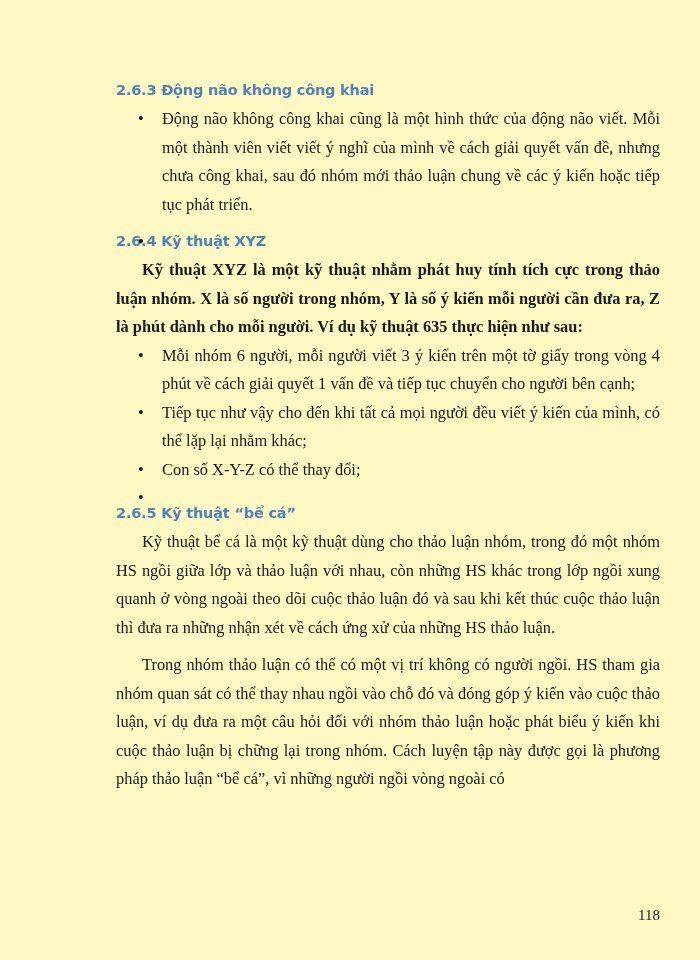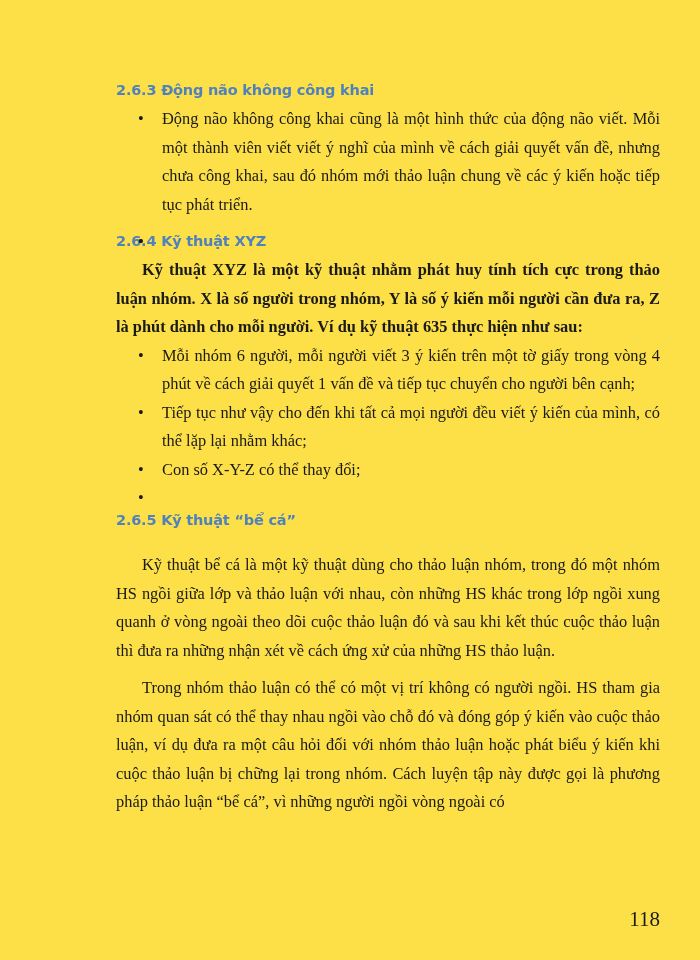--- a/index.html
+++ b/index.html
@@ -1,32 +1,32 @@
 <!DOCTYPE html>
 <html><head>
 <meta charset="utf-8">
 <style>
   html, body { margin: 0; padding: 0; background: #ffffff; }
   body { width: 700px; height: 960px; position: relative; overflow: hidden; }
-  .page { position: absolute; left: 0; top: 0; width: 700px; height: 960px; background: #fde047; }
+  .page { position: absolute; left: 0; top: 0; width: 700px; height: 960px; background: #fef9c3; }
   .content { position: absolute; left: 116px; top: 78px; width: 544px; }
   .h {
     font-family: "DejaVu Sans", sans-serif; font-weight: bold; color: #4f81bd;
     font-size: 14.5px; margin: 0; line-height: 24px; letter-spacing: -0.2px;
   }
   .body {
     font-family: "Liberation Serif", serif; font-size: 16.4px; color: #1a1a1a;
     line-height: 28.5px; text-align: justify; margin: 0;
   }
   .para { text-indent: 26px; }
   ul.bl { list-style: none; margin: 0; padding: 0; }
   ul.bl li { position: relative; padding-left: 46px; }
   ul.bl li .dot { position: absolute; left: 22px; top: 0; }
   .gap-s { margin-top: 9px; }
-  .page-num { position: absolute; right: 40px; top: 907px; font-family: "Liberation Serif", serif; font-size: 21px; color: #1a1a1a; }
+  .page-num { position: absolute; right: 40px; top: 907px; font-family: "Liberation Serif", serif; font-size: 15px; color: #1a1a1a; }
 </style>
 </head>
 <body>
 
 <div class="page">
   <div class="content">
 
     <h2 class="h">2.6.3 Động não không công khai</h2>
     <ul class="bl body" style="margin-top:3px;">
       <li><span class="dot">•</span><span>Động não không công khai cũng là một hình thức của động não viết. Mỗi một thành viên viết viết ý nghĩ của mình về cách giải quyết vấn đề, nhưng chưa công khai, sau đó nhóm mới thảo luận chung về các ý kiến hoặc tiếp tục phát triển.</span></li>
@@ -36,19 +36,19 @@
 
     <h2 class="h" style="margin-top:10px;">2.6.4 Kỹ thuật XYZ</h2>
     <p class="body para" style="margin-top:3px;font-weight:bold;">Kỹ thuật XYZ là một kỹ thuật nhằm phát huy tính tích cực trong thảo luận nhóm. X là số người trong nhóm, Y là số ý kiến mỗi người cần đưa ra, Z là phút dành cho mỗi người. Ví dụ kỹ thuật 635 thực hiện như sau:</p>
     <ul class="bl body">
       <li><span class="dot">•</span><span>Mỗi nhóm 6 người, mỗi người viết 3 ý kiến trên một tờ giấy trong vòng 4 phút về cách giải quyết 1 vấn đề và tiếp tục chuyển cho người bên cạnh;</span></li>
       <li><span class="dot">•</span><span>Tiếp tục như vậy cho đến khi tất cả mọi người đều viết ý kiến của mình, có thể lặp lại nhằm khác;</span></li>
       <li><span class="dot">•</span><span>Con số X-Y-Z có thể thay đổi;</span></li>
       <li><span class="dot">•</span></li>
     </ul>
 
-    <h2 class="h" style="margin-top:24px;">2.6.5 Kỹ thuật “bể cá”</h2>
-    <p class="body para" style="margin-top:19px;">Kỹ thuật bể cá là một kỹ thuật dùng cho thảo luận nhóm, trong đó một nhóm HS ngồi giữa lớp và thảo luận với nhau, còn những HS khác trong lớp ngồi xung quanh ở vòng ngoài theo dõi cuộc thảo luận đó và sau khi kết thúc cuộc thảo luận thì đưa ra những nhận xét về cách ứng xử của những HS thảo luận.</p>
+    <h2 class="h" style="margin-top:17px;">2.6.5 Kỹ thuật “bể cá”</h2>
+    <p class="body para" style="margin-top:3px;">Kỹ thuật bể cá là một kỹ thuật dùng cho thảo luận nhóm, trong đó một nhóm HS ngồi giữa lớp và thảo luận với nhau, còn những HS khác trong lớp ngồi xung quanh ở vòng ngoài theo dõi cuộc thảo luận đó và sau khi kết thúc cuộc thảo luận thì đưa ra những nhận xét về cách ứng xử của những HS thảo luận.</p>
     <p class="body para" style="margin-top:9px;">Trong nhóm thảo luận có thể có một vị trí không có người ngồi. HS tham gia nhóm quan sát có thể thay nhau ngồi vào chỗ đó và đóng góp ý kiến vào cuộc thảo luận, ví dụ  đưa ra một câu hỏi đối với nhóm thảo luận hoặc phát biểu ý kiến khi cuộc thảo luận bị chững lại trong nhóm. Cách luyện tập này được gọi là phương pháp thảo luận “bể cá”, vì những người ngồi vòng ngoài có</p>
   </div>
 
   <div class="page-num">118</div>
 </div>
 
 </body></html>

